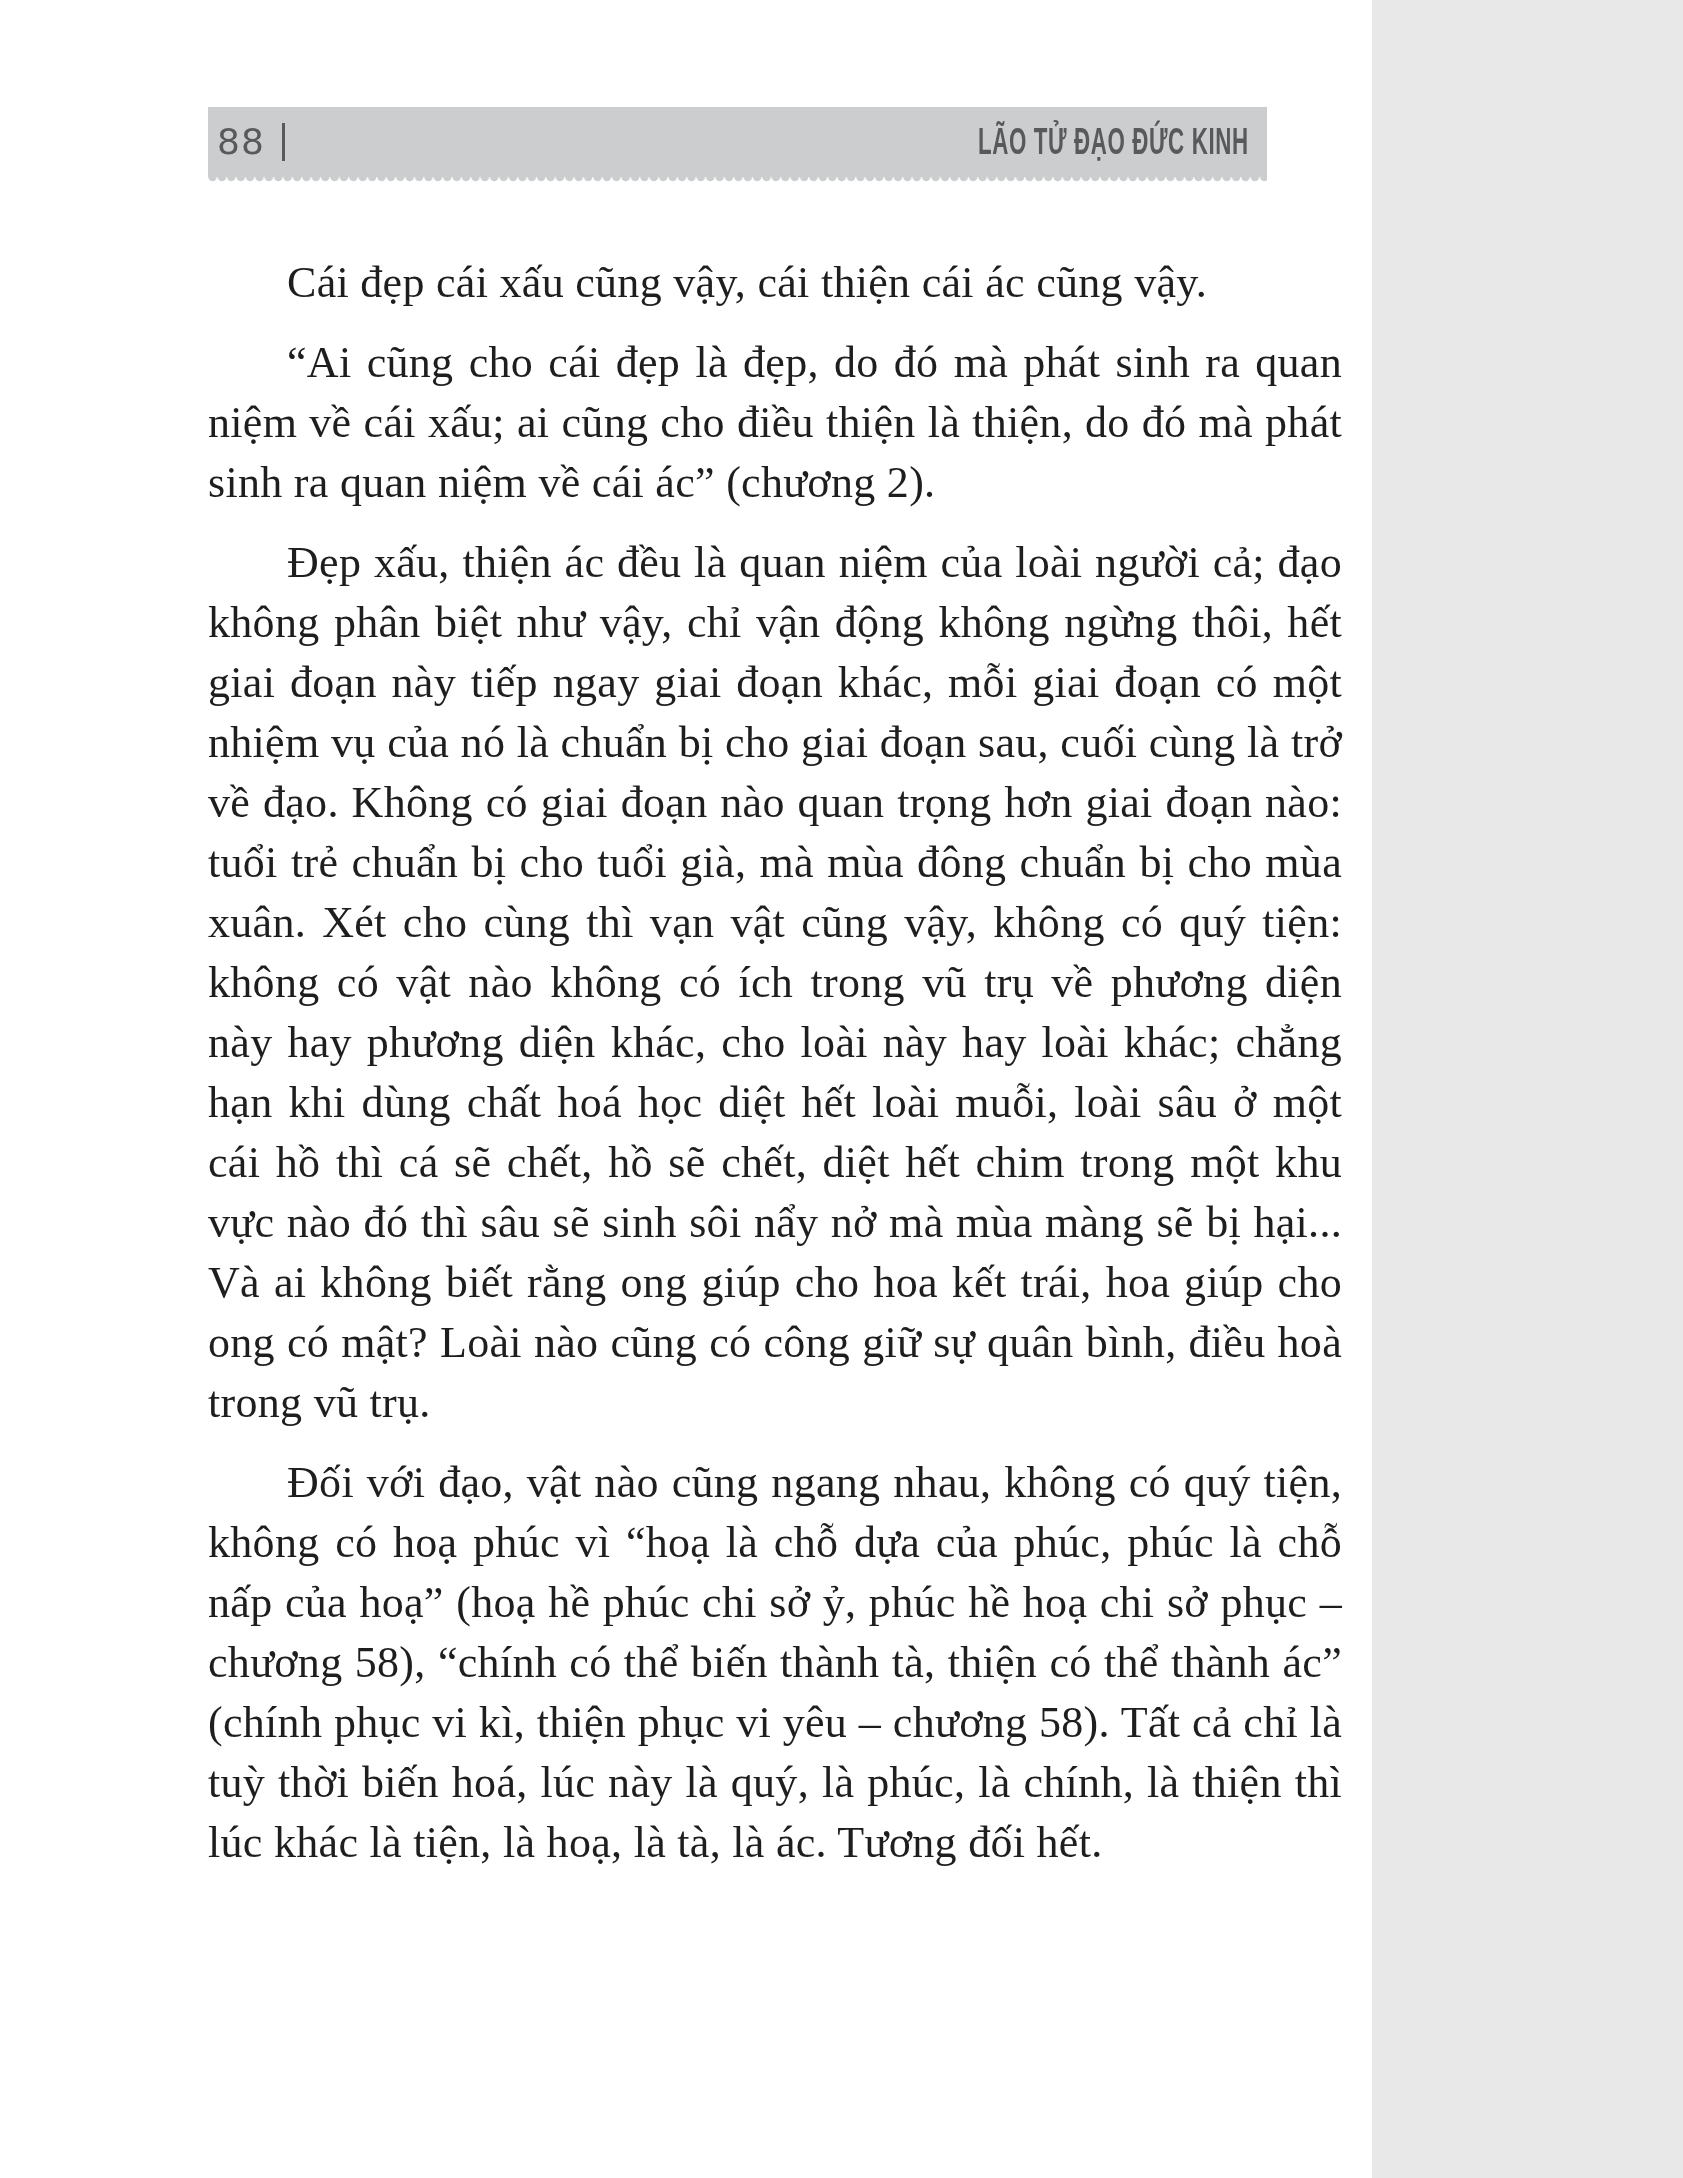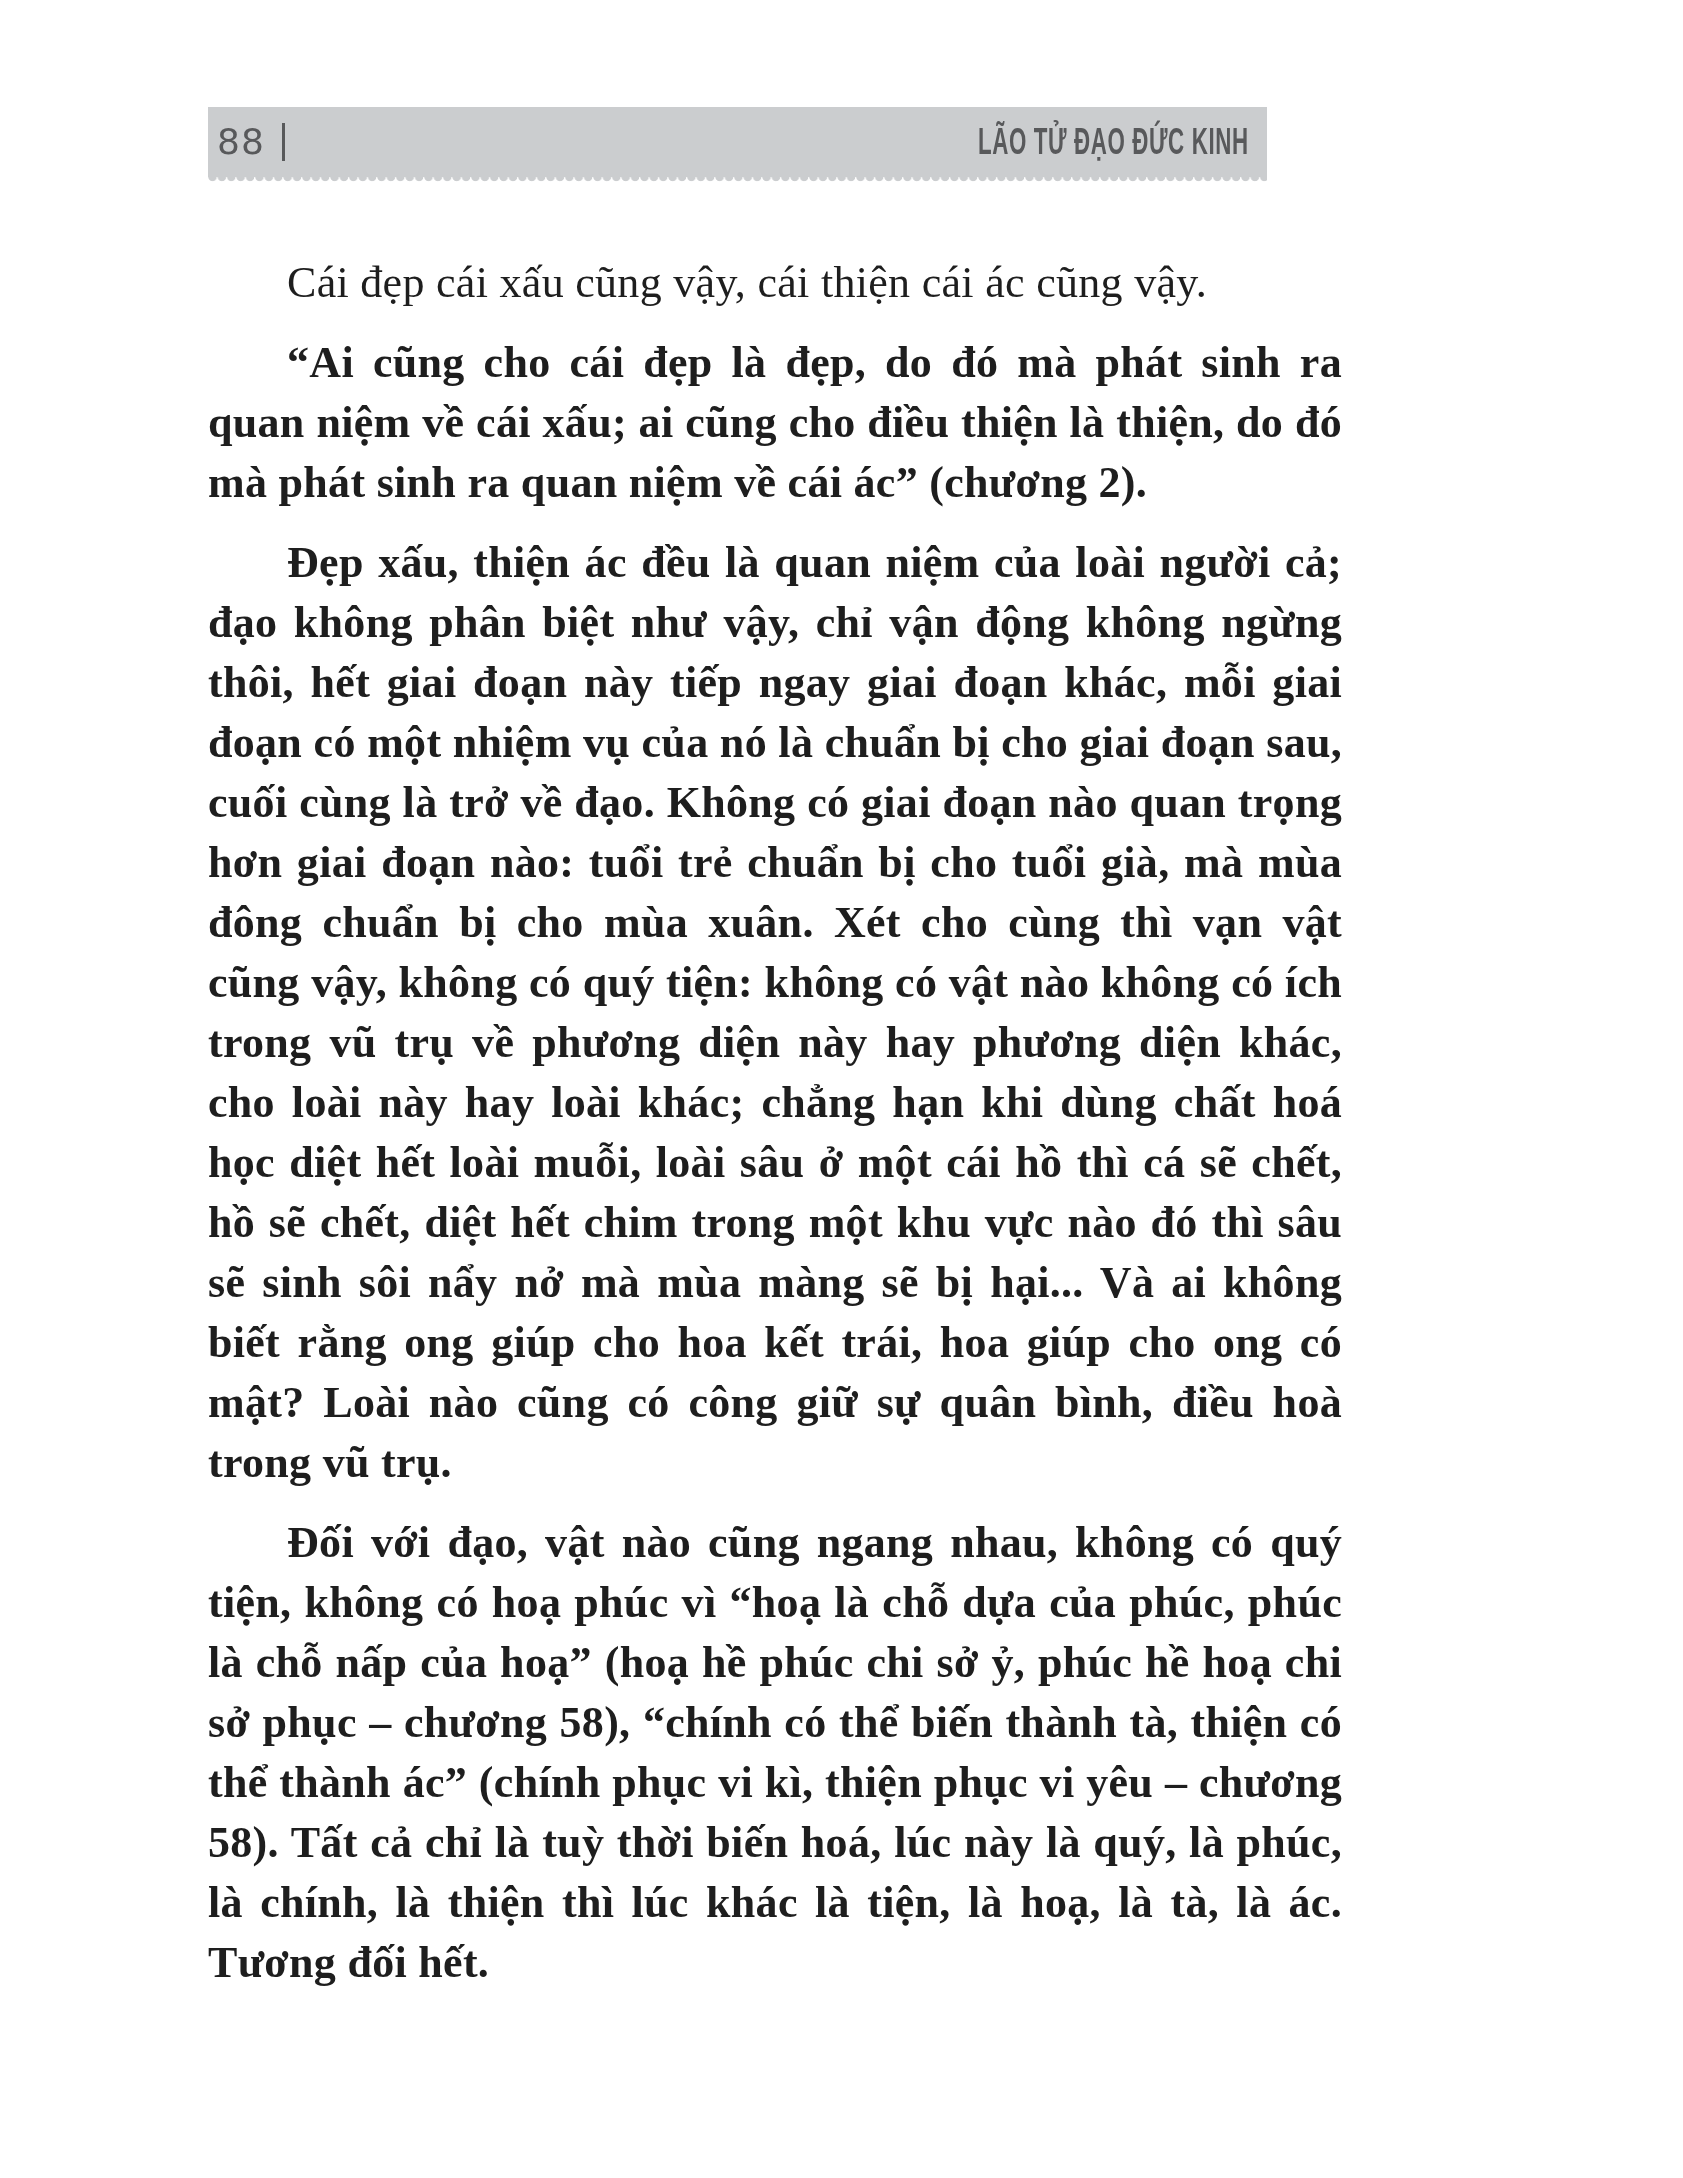--- a/index.html
+++ b/index.html
@@ -4,21 +4,21 @@
 <style>
   :root{
     --header-bar:#cbcdcf;
     --header-text:#58595b;
     --body-text:#1e1e1e;
     --page-bg:#ffffff;
   }
   html,body{margin:0;padding:0;background:#e8e8e8;}
   .page{
     position:relative;
-    width:1683px;height:2178px;
+    width:1372px;height:2178px;
     background:var(--page-bg);
     overflow:hidden;
     font-family:"Liberation Serif", serif;
   }
   
   .header-bar{
     position:absolute;
     left:208px;top:107px;
     width:1059px;height:70px;
     background:var(--header-bar);
@@ -70,21 +70,20 @@
     line-height:60px;
     letter-spacing:0.3px;
     text-align:justify;
   }
   .page-body p{
     margin:0;
     text-indent:79px;
   }
   .page-body p + p{
     margin-top:20px;
-    font-weight:bold;
   }
 </style>
 </head>
 <body>
 
 <div class="page">
 
   <div class="header-bar">
     <span class="page-number">88</span>
     <span class="header-divider"></span>

